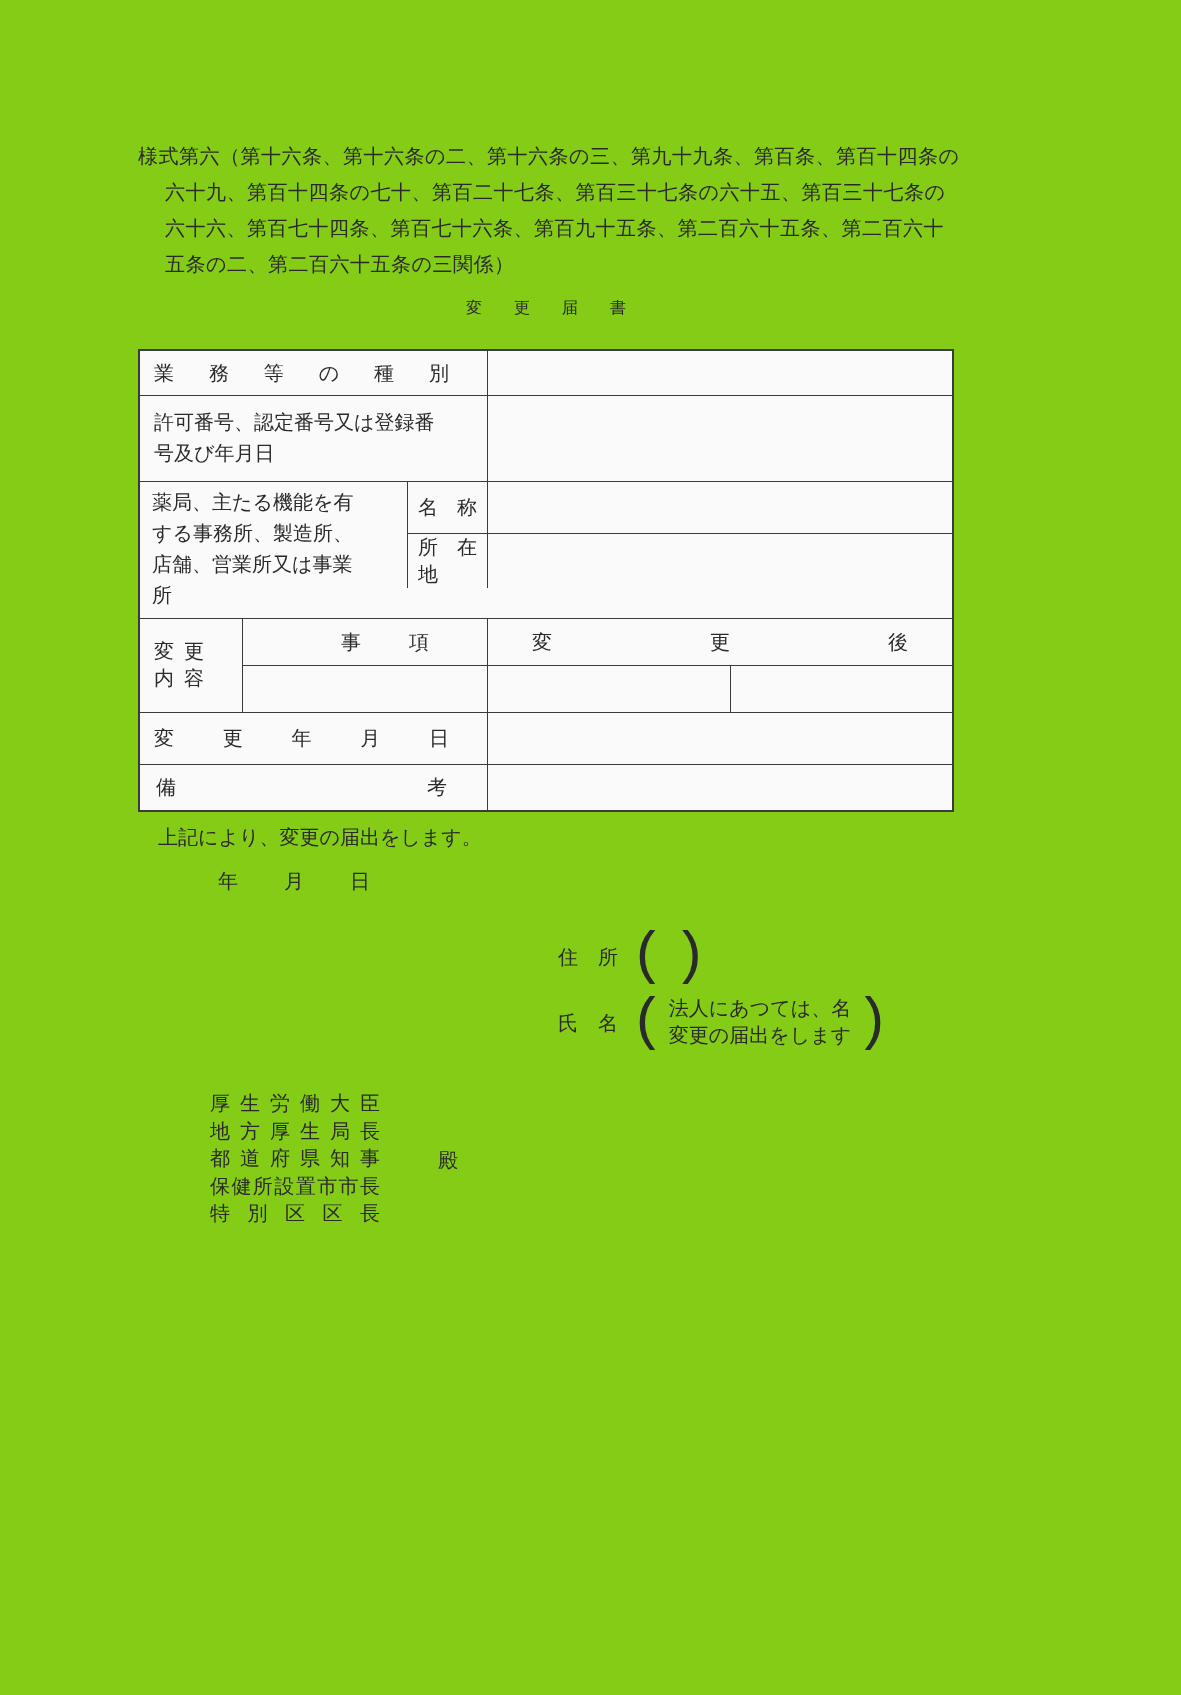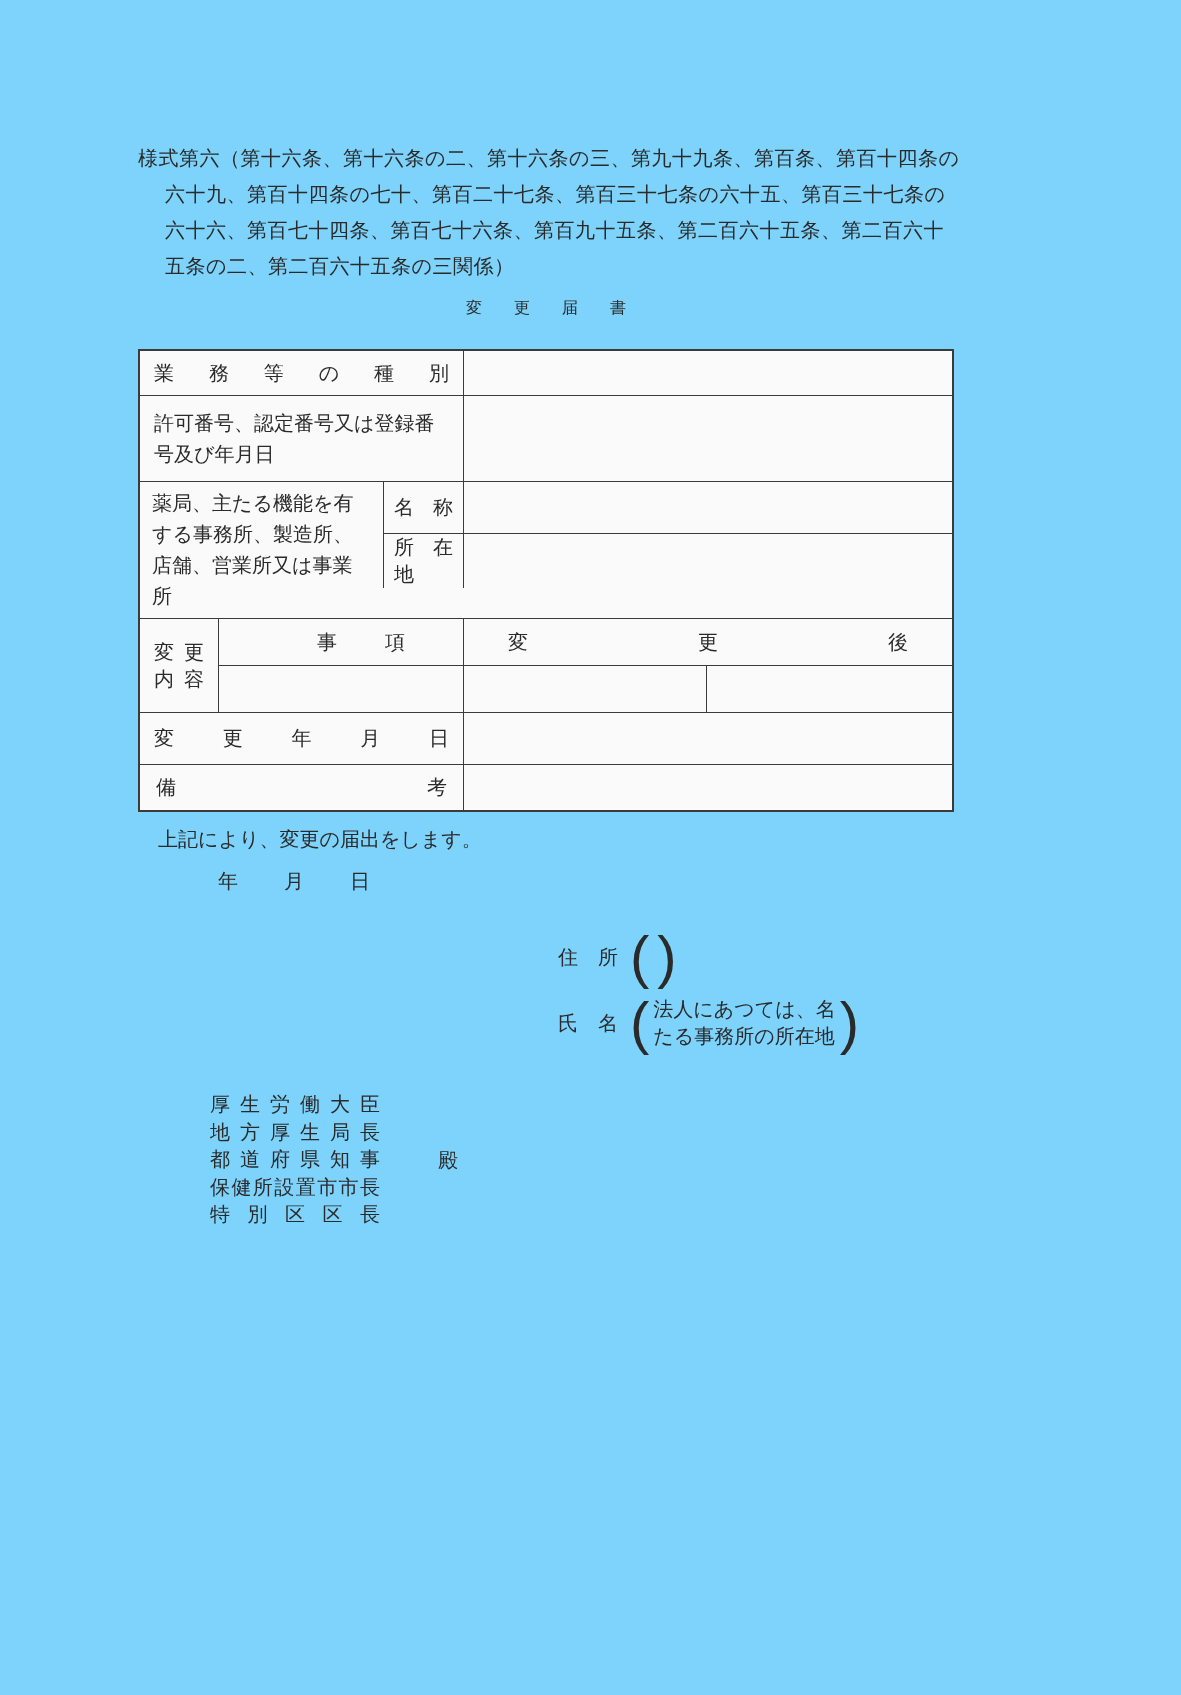--- a/index.html
+++ b/index.html
@@ -2,22 +2,22 @@
 <html><head>
 <meta charset="utf-8">
 <style>
   * { box-sizing: border-box; }
   html,body { margin:0; padding:0; }
   body { background:#f6f6f6; }
   .page {
     position:relative;
     width:1181px; height:1695px;
     margin:0 auto;
-    background:#7dd3fc;
-    font-family:Liberation Sans, sans-serif;
+    background:#84cc16;
+    font-family:Liberation Mono, monospace;
     color:#2a2a2a;
     font-size:20px;
     overflow:hidden;
   }
   .content { position:absolute; left:138px; top:140px; width:816px; }
 
   
   .hdr-note .hline { line-height:36px; letter-spacing:0.5px; white-space:nowrap; }
   .hdr-note .indent { padding-left:27px; }
 
@@ -26,21 +26,21 @@
     margin-top:14px;
     text-align:center;
     font-size:16px;
     letter-spacing:2em;
     padding-left:2em; 
     white-space:nowrap;
   }
 
   
   .ftable { margin-top:30px; width:816px; border:2px solid #3b3b3b; background:#fafafa; }
-  .frow { display:flex; width:100%; }
+  .frow { display:flex; width:100%;gap:24px; }
   .frow + .frow { border-top:1.5px solid #3b3b3b; }
   .cell { display:flex; align-items:center; }
   .labelA { width:323px; padding:6px 14px; }
   .val { flex:1; border-left:1.5px solid #3b3b3b; }
   .spread { display:block; width:100%; text-align:justify; text-align-last:justify; }
   .wraplabel { line-height:31px; }
 
   .labelA1 { width:243px; padding:6px 12px; line-height:31px; display:flex; align-items:center; }
   .subcol { flex:1; display:flex; flex-direction:column; }
   .subrow { display:flex; }
@@ -172,21 +172,21 @@
       <div class="entry">
         <span class="lbl">住　所</span>
         <span class="bigparen paren-open">(</span>
         <span class="bigparen paren-close">)</span>
       </div>
       <div class="entry">
         <span class="lbl">氏　名</span>
         <span class="bigparen paren-open">(</span>
         <span class="note">
           <span>法人にあつては、名</span><br>
-          <span>たる事務所の所在地</span>
+          <span>変更の届出をします</span>
         </span>
         <span class="bigparen paren-close">)</span>
       </div>
     </div>
 
     <div class="officials">
       <div class="oline">厚生労働大臣</div>
       <div class="oline">地方厚生局長</div>
       <div class="oline">都道府県知事</div>
       <div class="oline">保健所設置市市長</div>

